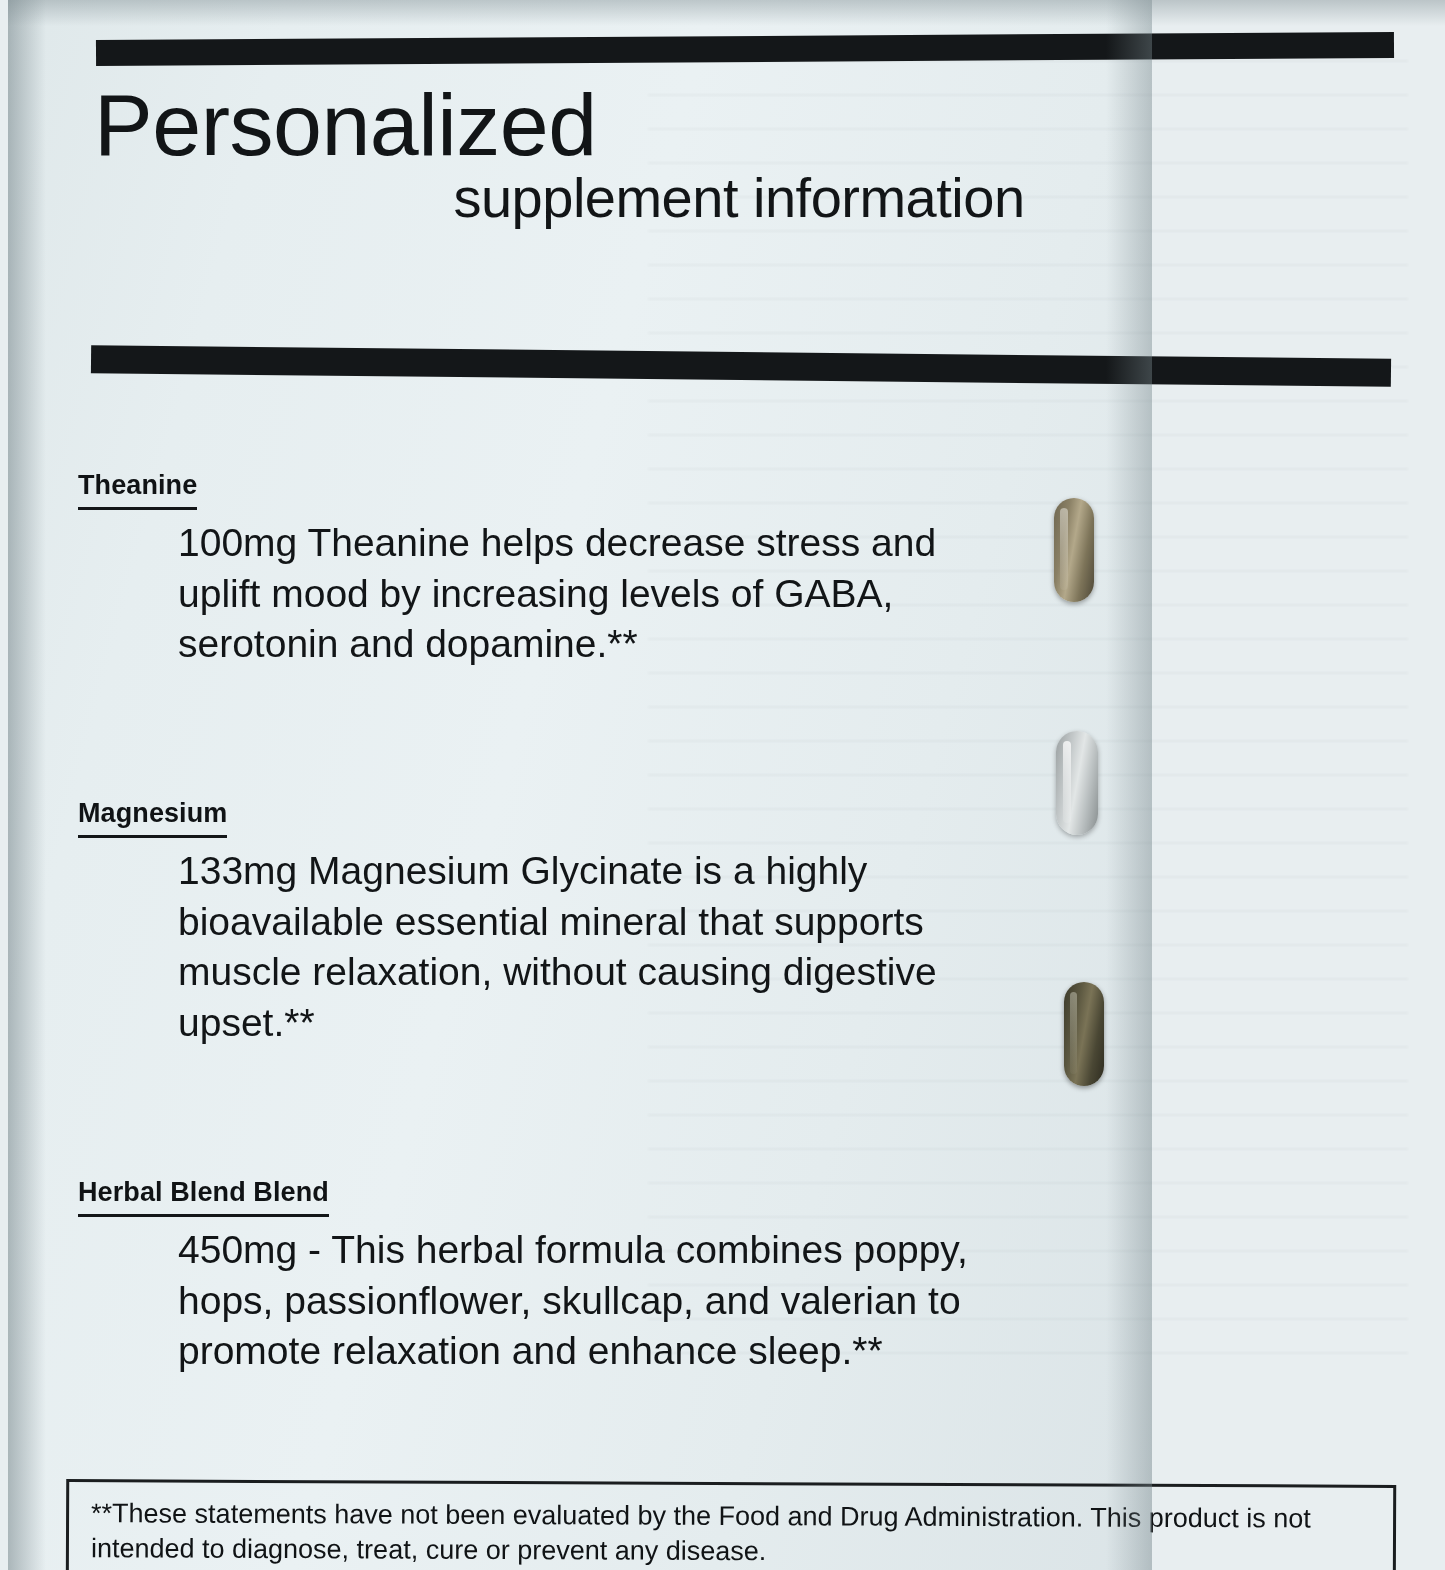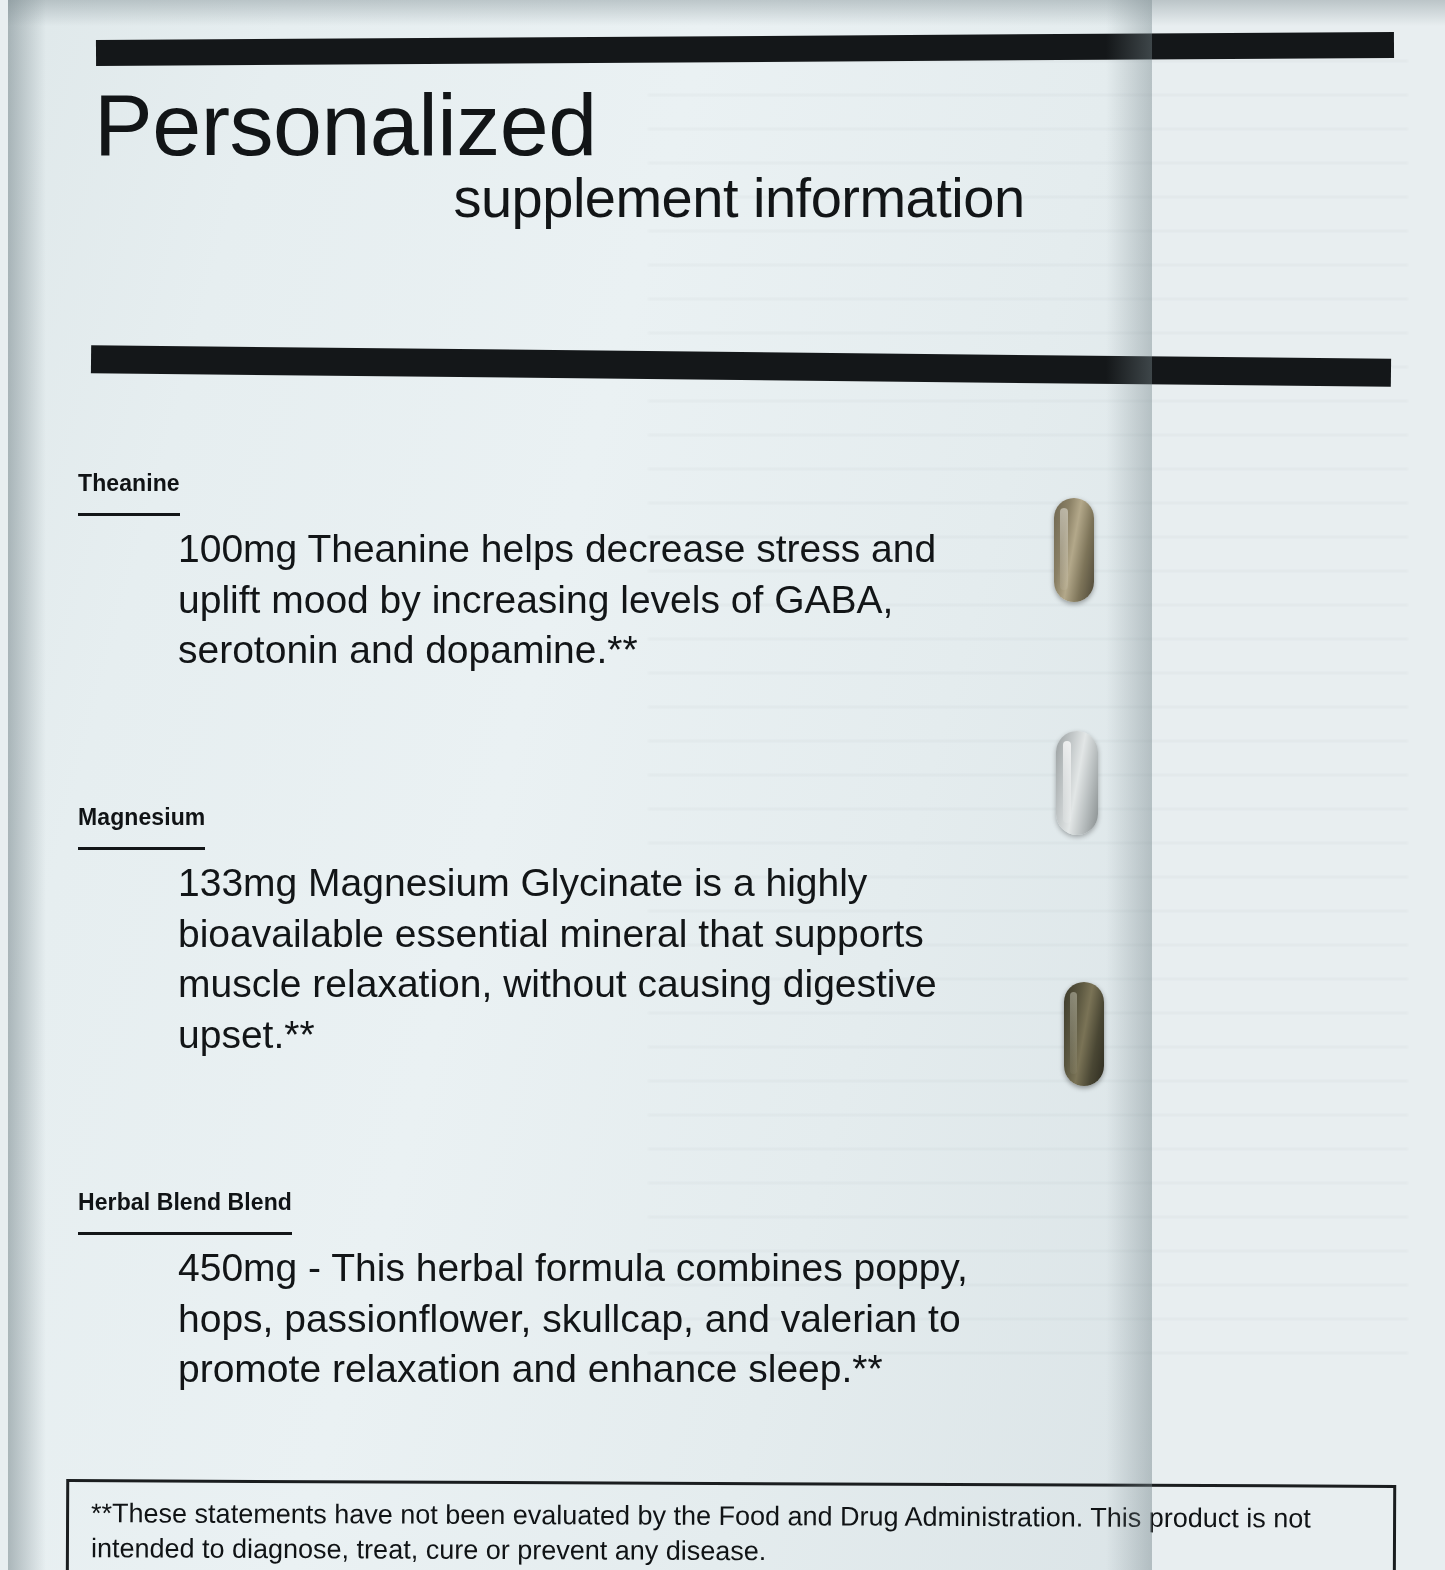--- a/index.html
+++ b/index.html
@@ -105,26 +105,26 @@
   .entries {
     position: absolute;
     left: 70px;
     top: 470px;
     width: 1000px;
   }
   .entry { margin-bottom: 128px; }
   .entry:last-child { margin-bottom: 0; }
 
   .entry-name {
-    font-size: 23px;
+    font-size: 27px;
     font-weight: bold;
     letter-spacing: 0.1px;
     display: inline-block;
     border-bottom: 3px solid #131618;
-    padding-bottom: 16px;
+    padding-bottom: 6px;
     color: #101315;
   }
   .entry-desc {
     margin: 8px 0 0 100px;
     font-size: 39px;
     line-height: 1.30;
     color: #121517;
     max-width: 830px;
   }
 

